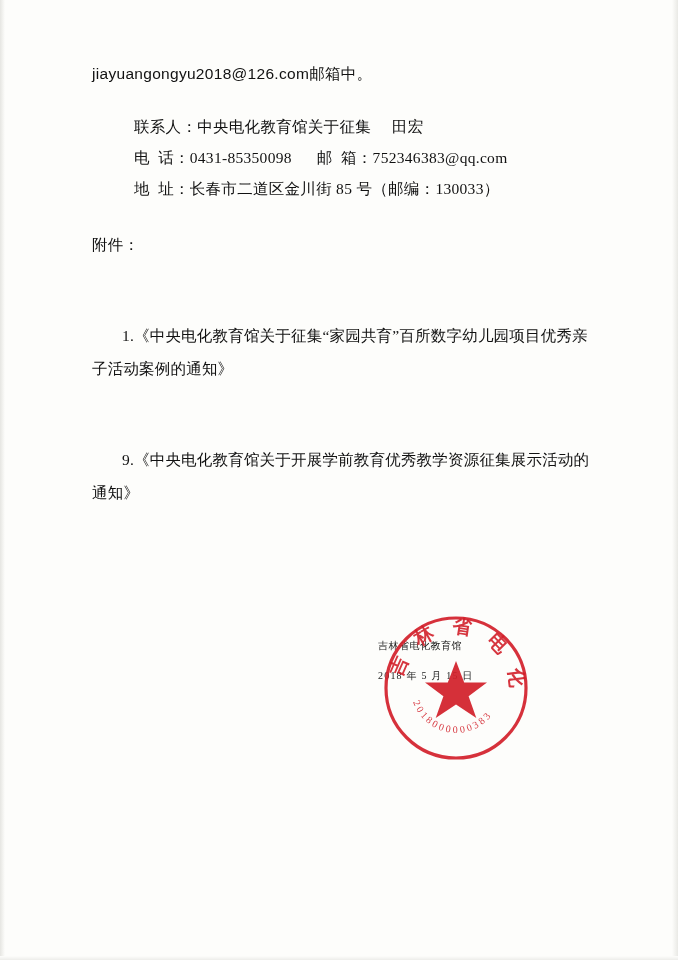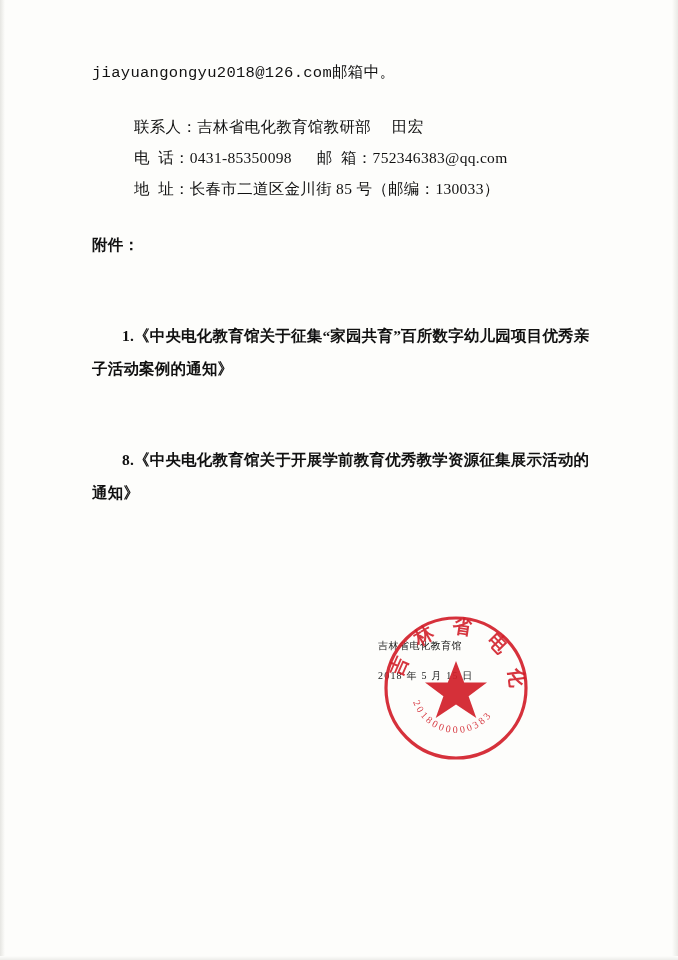--- a/index.html
+++ b/index.html
@@ -46,30 +46,29 @@
     top: 58px;
     width: 500px;
   }
   .line {
     font-size: 15.5px;
     line-height: 31px;
     letter-spacing: 0.3px;
     white-space: pre;
   }
   .line.mono {
-    font-family: Liberation Mono, monospace;
+    font-family: Liberation Sans, sans-serif;
   }
   .blank { height: 22px; }
 
   .para {
     font-size: 15.5px;
     line-height: 33px;
     letter-spacing: 0.2px;
     margin: 0;
-    font-weight: bold;
   }
   .para.ind {
     text-indent: 30px;
     margin-top: 48px;
   }
   .gap-s { height: 10px; }
   .gap-m { height: 24px; }
 
   
   .sign-block {
@@ -103,35 +102,35 @@
   <div class="edge-left"></div>
   <div class="edge-right"></div>
   <div class="edge-bottom"></div>
 
   <div class="body-text">
 
     <div class="line mono">jiayuangongyu2018@126.com邮箱中。</div>
 
     <div class="blank"></div>
 
-    <div class="line" style="padding-left:42px;">联系人：吉林省电化教育馆教研部     田宏</div>
+    <div class="line" style="padding-left:42px;">联系人：中央电化教育馆关于征集     田宏</div>
     <div class="line" style="padding-left:42px;">电  话：0431-85350098      邮  箱：752346383@qq.com</div>
     <div class="line" style="padding-left:42px;">地  址：长春市二道区金川街 85 号（邮编：130033）</div>
 
     <div class="gap-m"></div>
 
     <p class="para">附件：</p>
 
     <div class="gap-s"></div>
 
     <p class="para ind">1.《中央电化教育馆关于征集“家园共育”百所数字幼儿园项目优秀亲子活动案例的通知》</p>
 
     <div class="gap-s"></div>
 
-    <p class="para ind">8.《中央电化教育馆关于开展学前教育优秀教学资源征集展示活动的通知》</p>
+    <p class="para ind">9.《中央电化教育馆关于开展学前教育优秀教学资源征集展示活动的通知》</p>
 
     <div class="gap-s"></div>
 
   </div>
 
   <div class="sign-block">
     <div>吉林省电化教育馆</div>
     <div class="sign-date">2018 年 5 月 15 日</div>
   </div>
 

